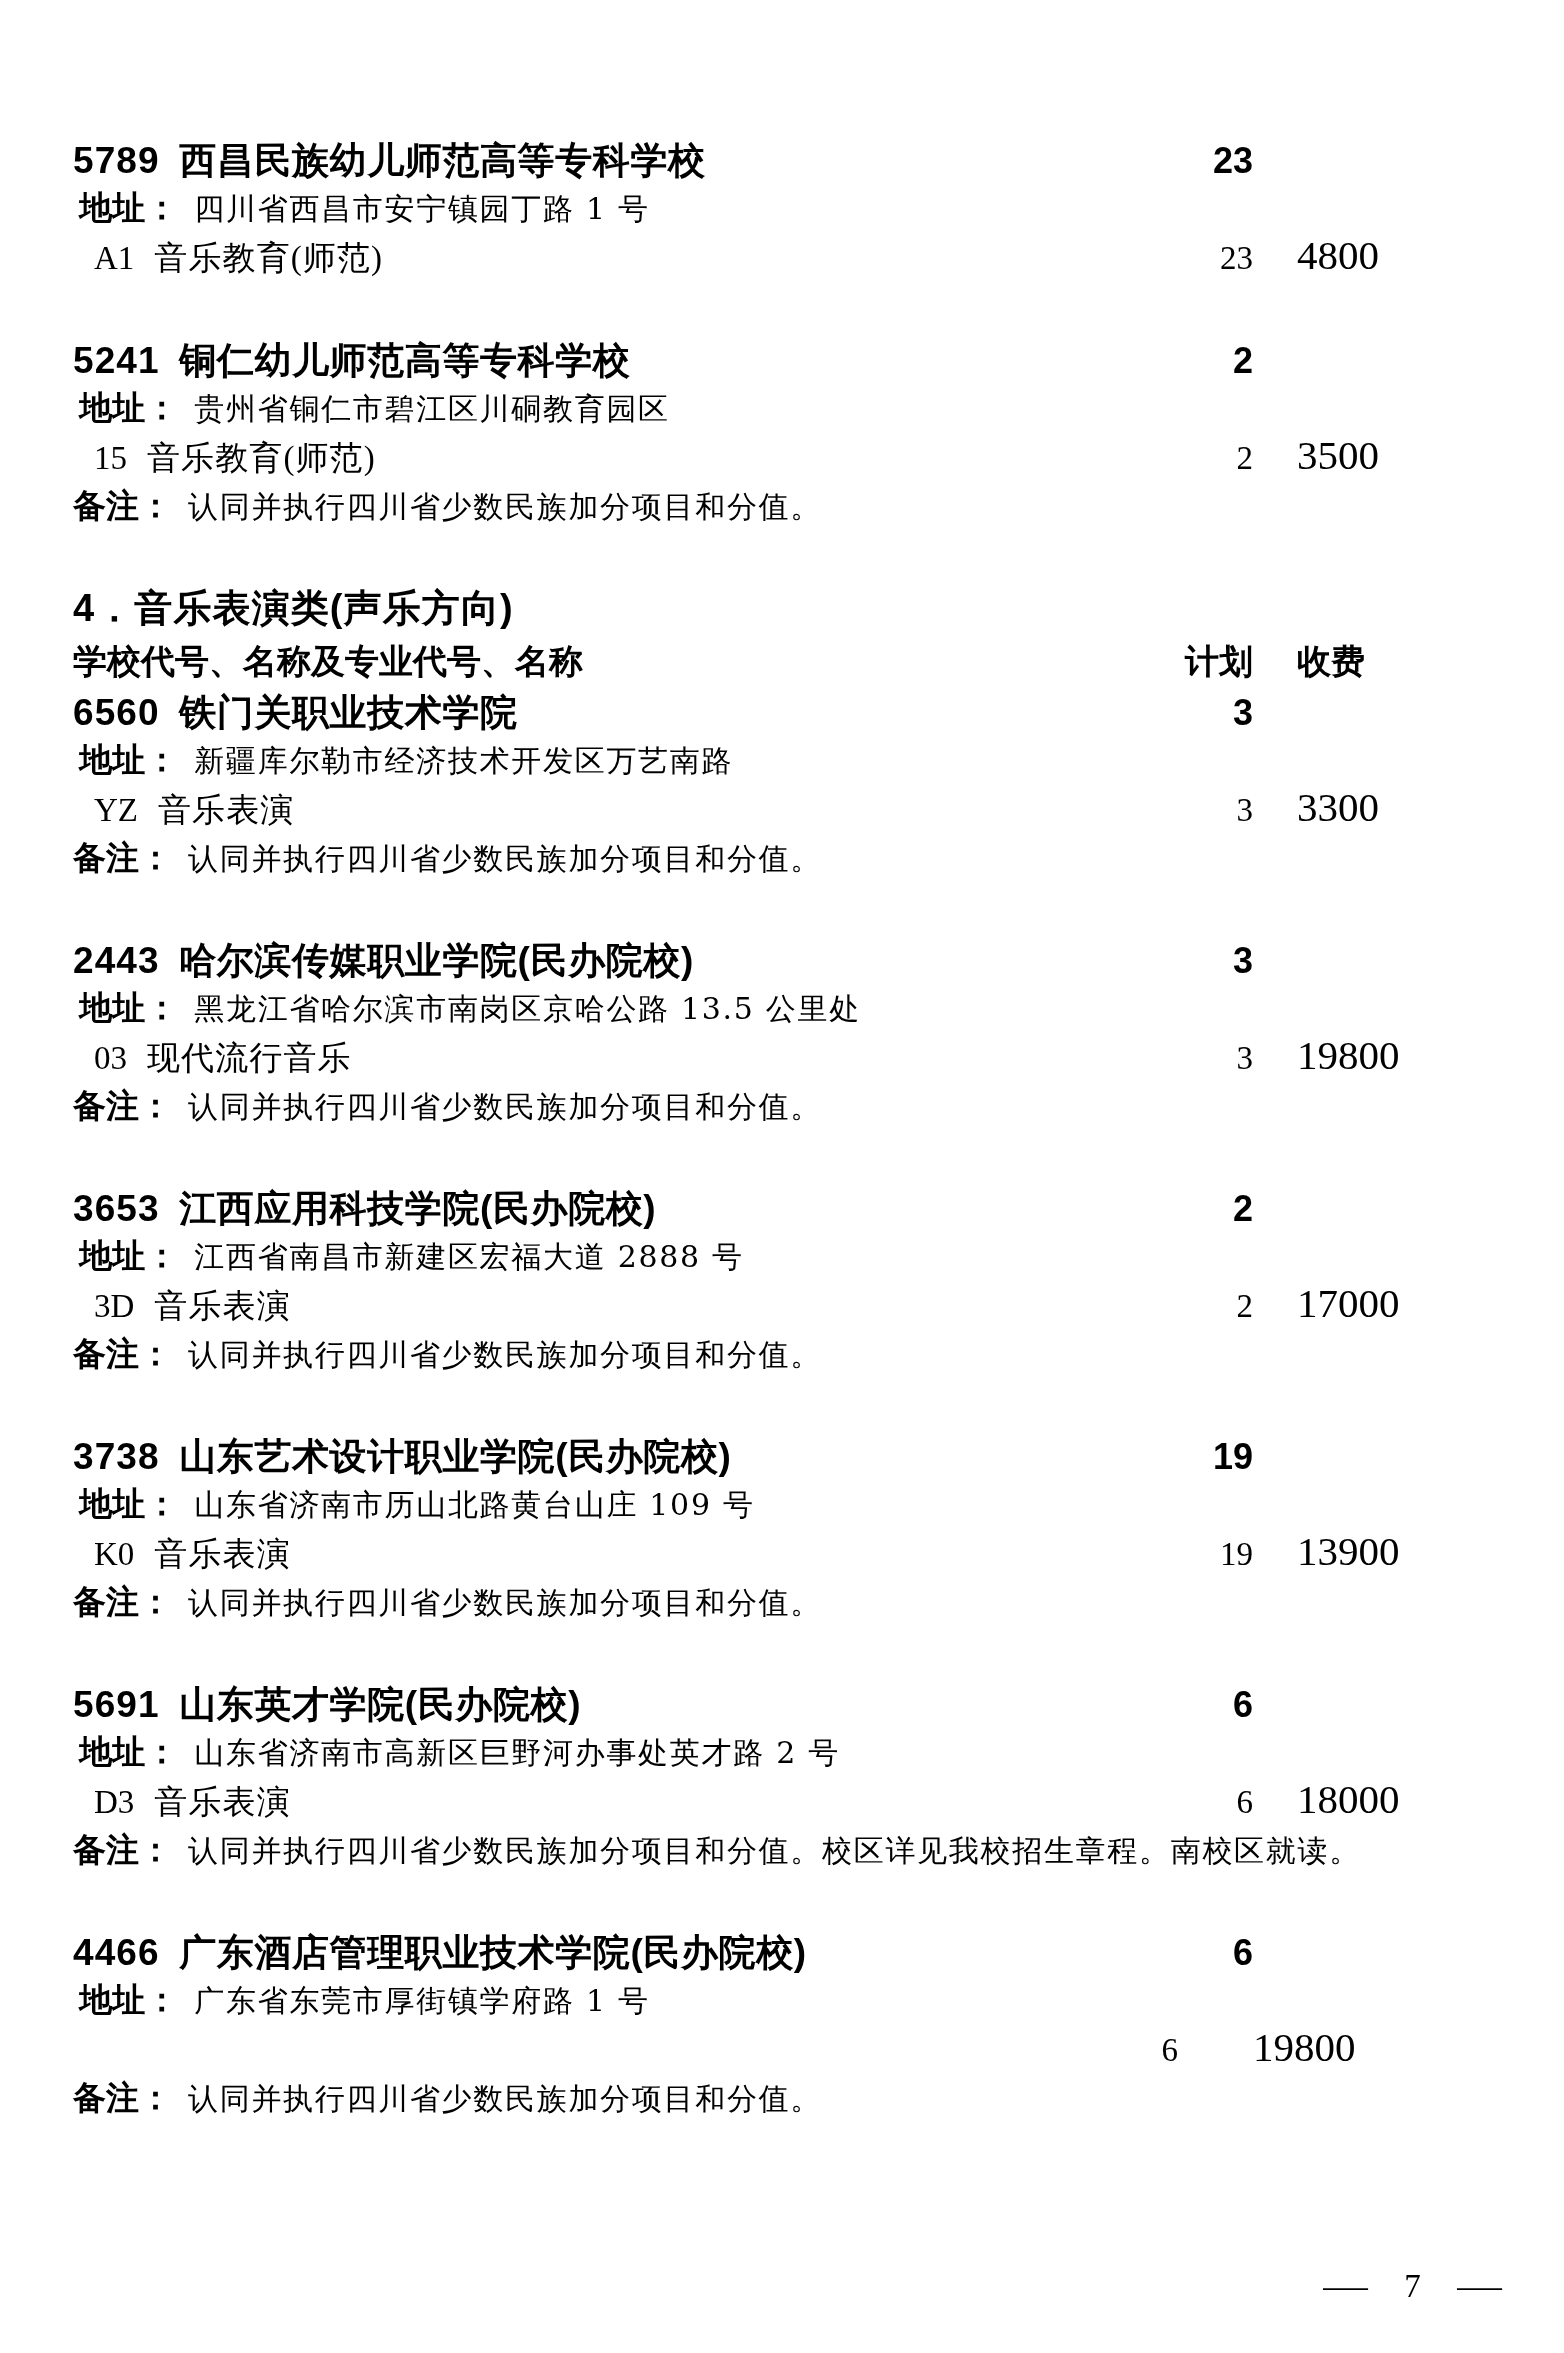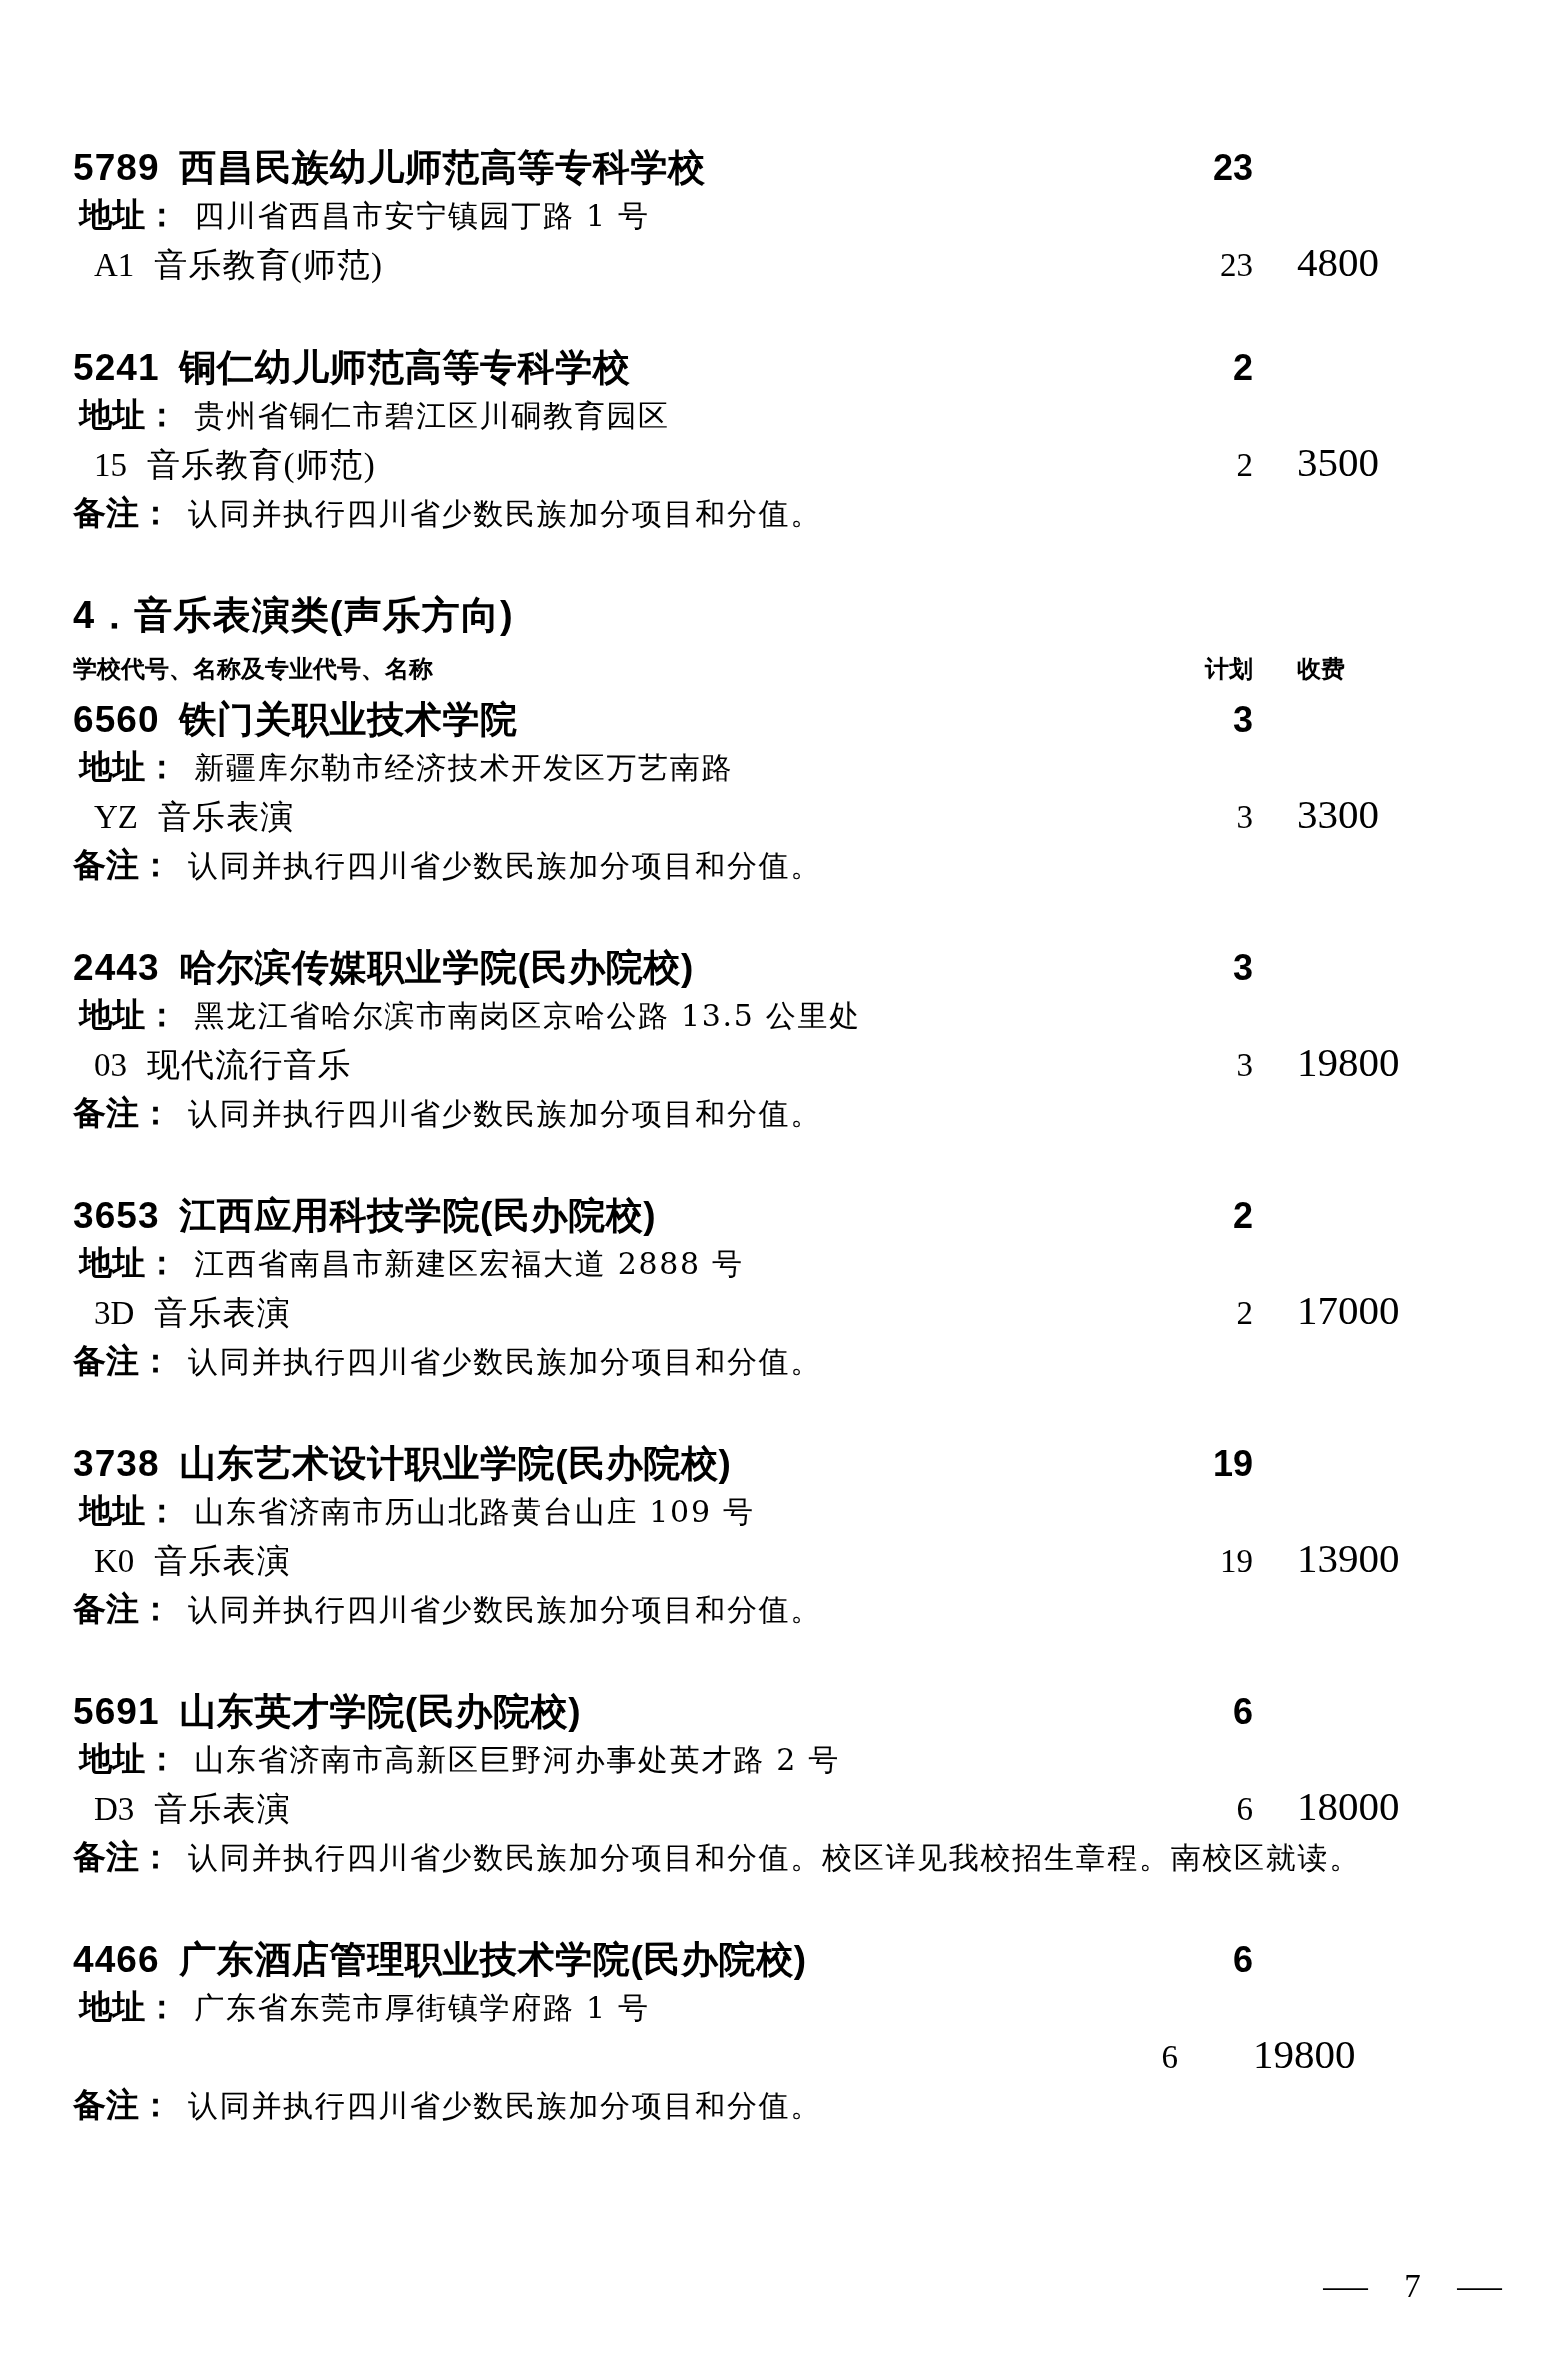--- a/index.html
+++ b/index.html
@@ -8,21 +8,21 @@
     height: 2354px;
     background: #ffffff;
     color: #000000;
     position: relative;
     overflow: hidden;
     font-family: "Liberation Serif", serif;
   }
   .page-content {
     position: absolute;
     left: 73px;
-    top: 144px;
+    top: 137px;
     width: 1308px; 
   }
   
   .f-hei  { font-family: "Liberation Sans", "DejaVu Sans", sans-serif; font-weight: bold; }
   .f-song { font-family: "Liberation Serif", "DejaVu Serif", serif; font-weight: normal; }
   .f-kai  { font-family: "DejaVu Serif", serif; font-weight: normal; letter-spacing: 1.7px; }
 
   
   .cols {
     display: grid;
@@ -50,21 +50,21 @@
   .block { margin-bottom: 55px; }
 
   .section-title {
     font-size: 38px;
     line-height: 47px;
     margin-top: 8px;
     margin-bottom: 5.7px;
     letter-spacing: 1.1px;
     white-space: nowrap;
   }
-  .column-header { font-size: 24px; line-height: 47px; margin-bottom: 4.6px; }
+  .column-header { font-size: 34px; line-height: 47px; margin-bottom: 4.6px; }
   .column-header .plan-h { text-align: right; }
   .column-header .fee-h  { text-align: left; }
 
   .page-footer {
     position: absolute;
     left: 1329px;
     top: 2268px;
     width: 167px;
     display: flex;
     justify-content: space-between;

